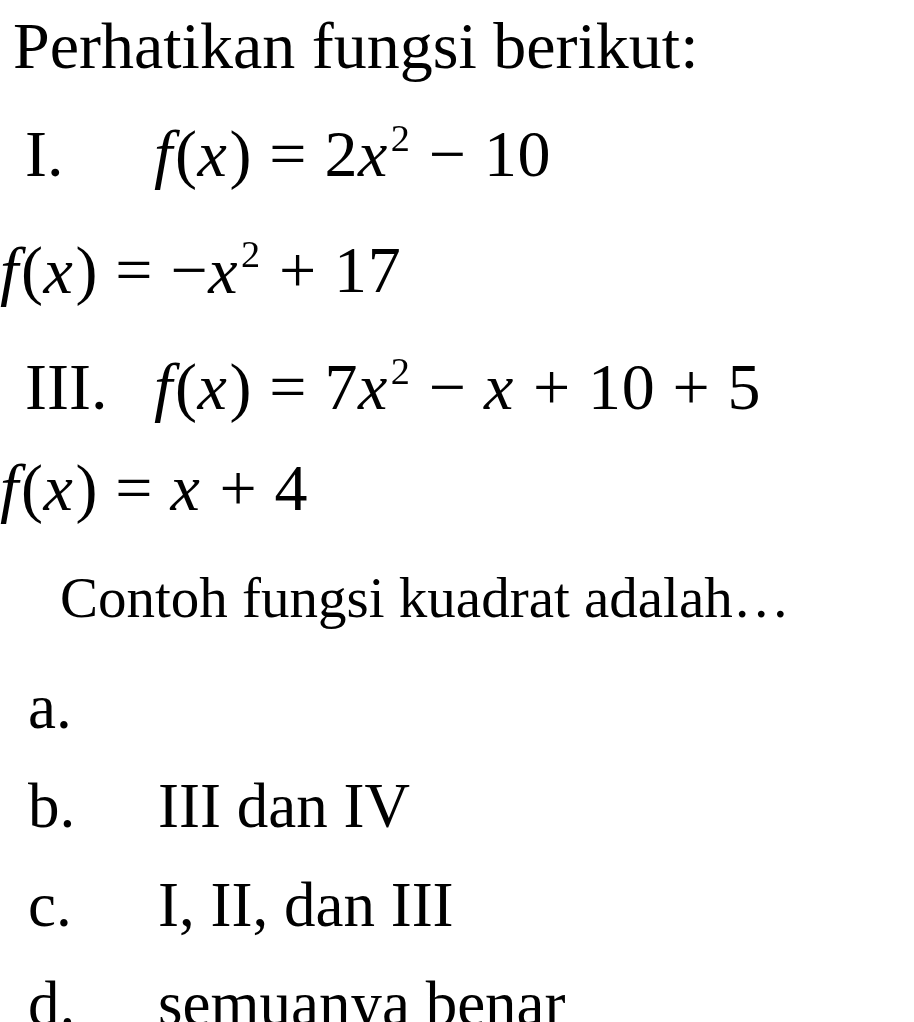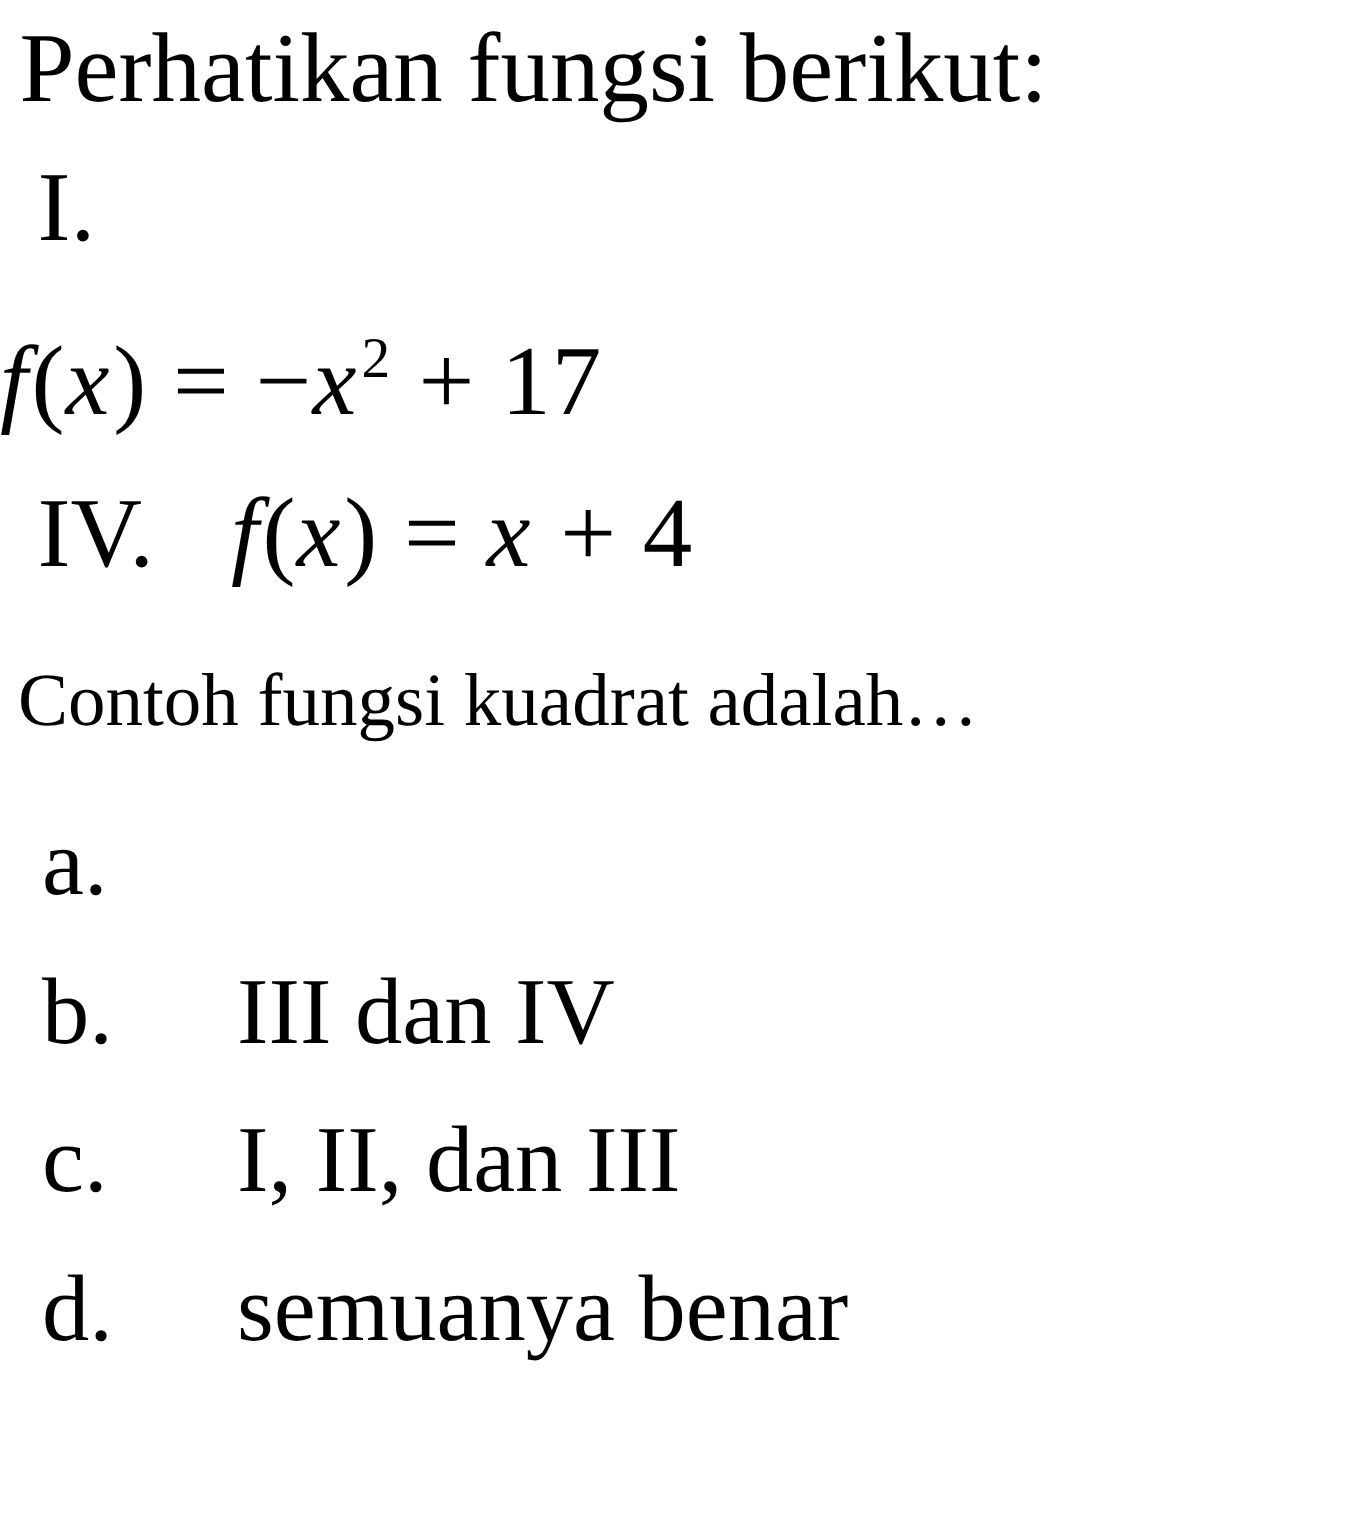--- a/index.html
+++ b/index.html
@@ -26,24 +26,25 @@
     white-space: nowrap;
   }
   .func-row { font-size: 66px; line-height: 101px; }
   .func-row .label {
     flex: 0 0 154px;
     padding-left: 25px;
     box-sizing: border-box;
   }
   .expr { letter-spacing: 0.01em; }
   .question {
-    font-size: 50px;
+    font-size: 57px;
     line-height: 120px;
     padding-left: 12px;
     white-space: nowrap;
+    margin-left: 48px;
   }
   .opt-row { font-size: 63px; line-height: 99px; }
   .opt-row .label {
     flex: 0 0 158px;
     padding-left: 28px;
     box-sizing: border-box;
   }
   .it { font-style: italic; padding-right: 0.03em; }
   .sup {
     font-size: 0.58em;
@@ -54,29 +55,33 @@
 </style>
 </head>
 <body>
 
 <div class="page">
   <div class="title">Perhatikan fungsi berikut:</div>
 
   <div id="function-list">
   <div class="row func-row">
     <span class="label">I.</span>
+    <span class="expr"><span class="it">f</span><span>(</span><span class="it">x</span><span>) = 2</span><span class="it">x</span><span class="sup">2</span><span> − 10</span></span>
   </div>
 
   <div class="row func-row">
     <span class="expr"><span class="it">f</span><span>(</span><span class="it">x</span><span>) = −</span><span class="it">x</span><span class="sup">2</span><span> + 17</span></span>
   </div>
 
+  <div class="row func-row">
+    <span class="label">III.</span>
+    <span class="expr"><span class="it">f</span><span>(</span><span class="it">x</span><span>) = 7</span><span class="it">x</span><span class="sup">2</span><span> − </span><span class="it">x</span><span> + 10 + 5</span></span>
+  </div>
 
   <div class="row func-row">
-    <span class="label">IV.</span>
     <span class="expr"><span class="it">f</span><span>(</span><span class="it">x</span><span>) = </span><span class="it">x</span><span> + 4</span></span>
   </div>
 </div>
 
   <div class="question">Contoh fungsi kuadrat adalah…</div>
 
   <div id="option-list">
   <div class="row opt-row">
     <span class="label">a.</span>
   </div>

